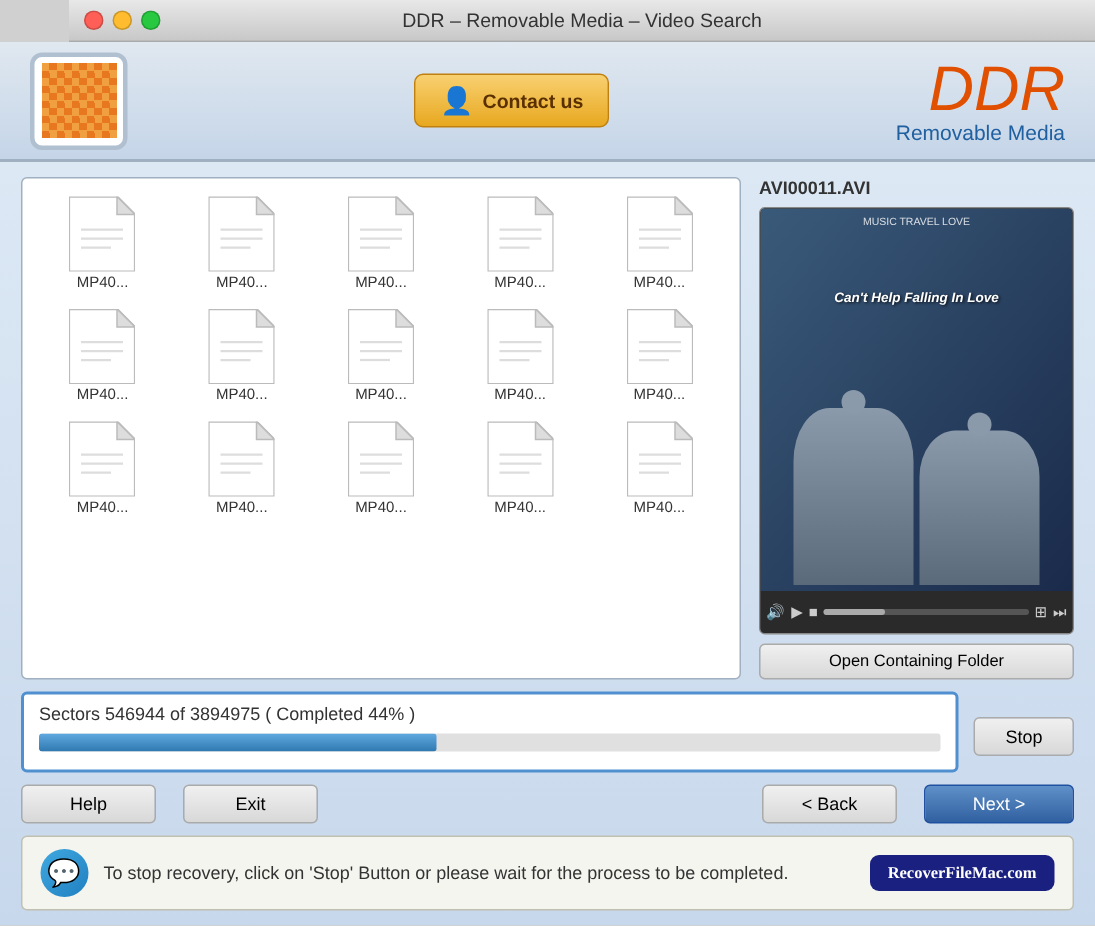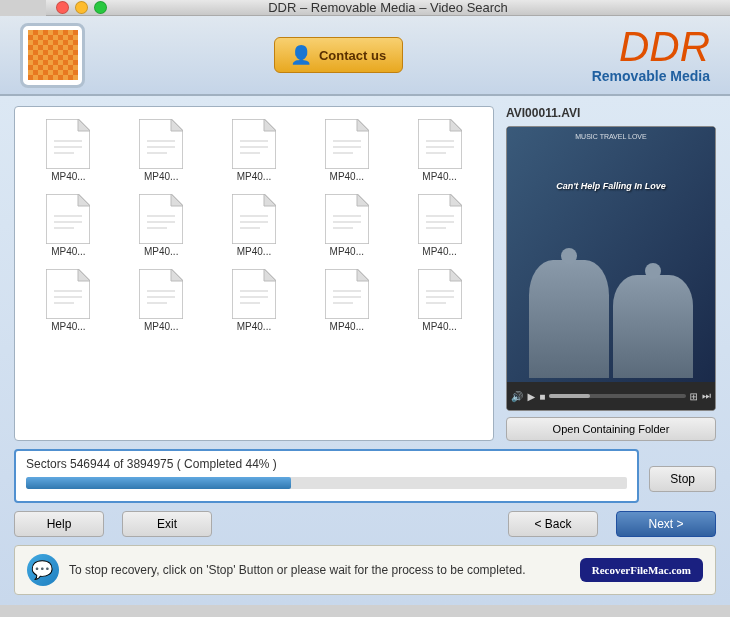--- a/index.html
+++ b/index.html
@@ -8,21 +8,21 @@
       height: 617px;
       font-family: -apple-system, 'Helvetica Neue', Arial, sans-serif;
       font-size: 12px;
       background: #d0d0d0;
       overflow: hidden;
     }
 
     
     .title-bar {
       background: linear-gradient(to bottom, #e8e8e8, #c8c8c8);
-      height: 16px;
+      height: 28px;
       display: flex;
       align-items: center;
       justify-content: center;
       border-bottom: 1px solid #aaa;
       position: relative;
       margin-left: 46px;
     }
     .title-bar-buttons {
       position: absolute;
       left: 10px;
@@ -94,21 +94,21 @@
     .brand-ddr {
       font-size: 42px;
       font-weight: 400;
       color: #e05000;
       line-height: 1;
       font-style: italic;
     }
     .brand-sub {
       font-size: 14px;
       color: #2060a0;
-      font-weight: 700;
+      font-weight: 400;
     }
 
     
     .main-content {
       background: linear-gradient(to bottom, #dce8f4, #c8d8ec);
       padding: 10px 14px;
       height: calc(617px - 28px - 80px);
       display: flex;
       flex-direction: column;
       gap: 8px;

